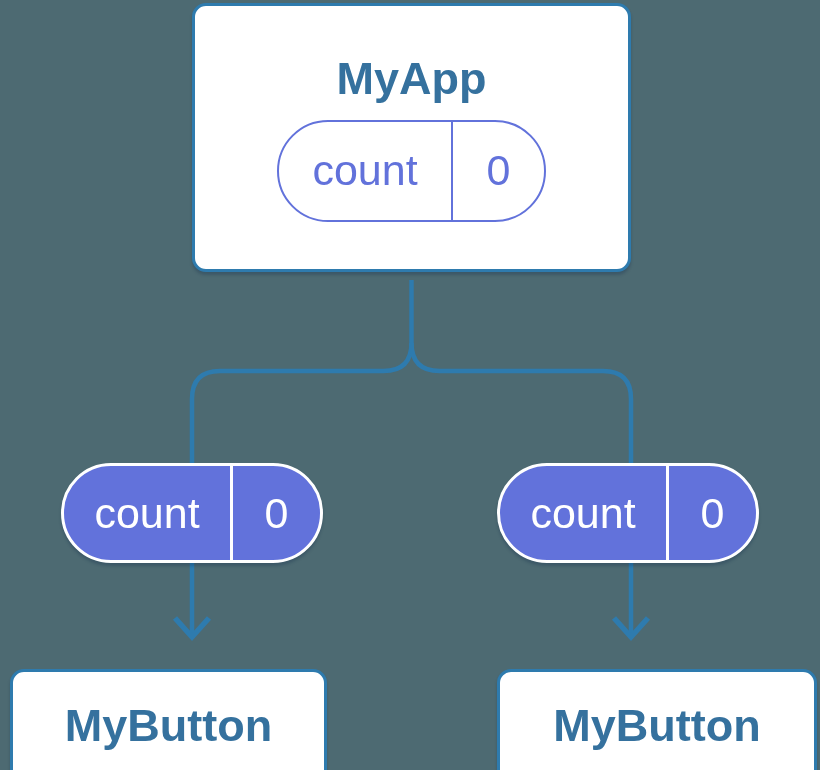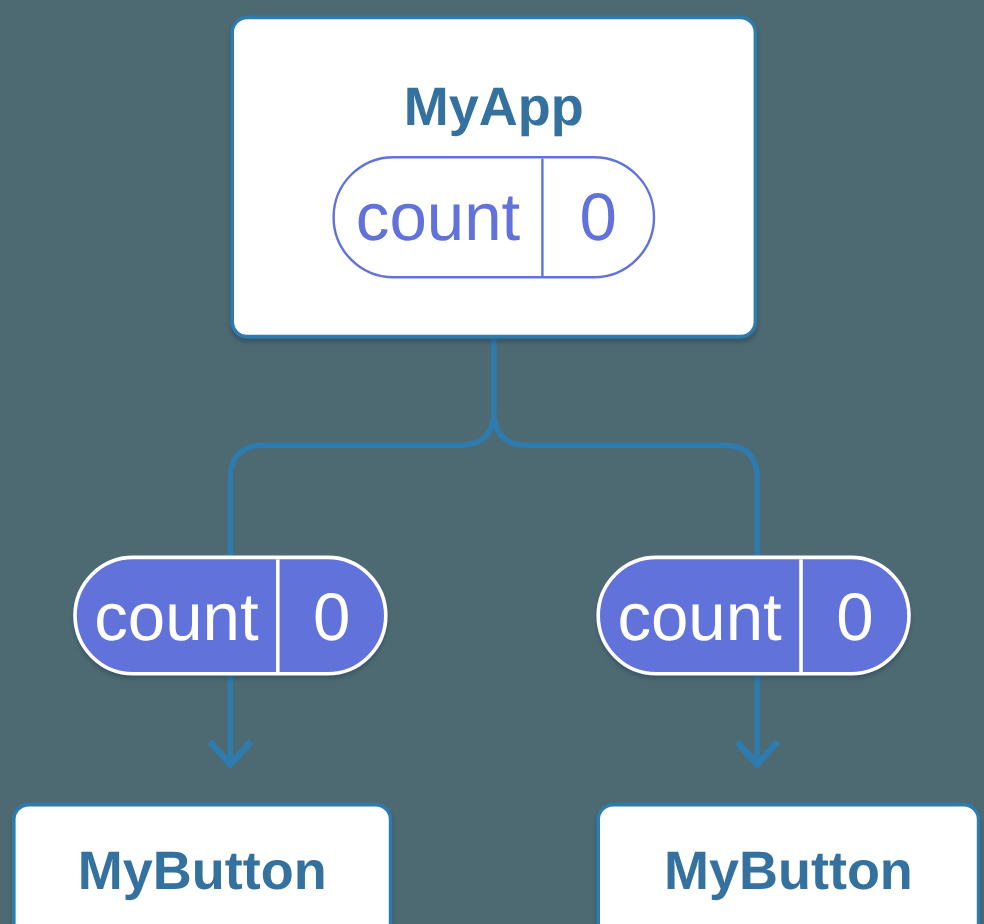--- a/index.html
+++ b/index.html
@@ -22,30 +22,30 @@
     display:flex;flex-direction:column;
     align-items:center;justify-content:center;
   }
   .node-title{
     color:#35719e;
     font-size:45px;
     font-weight:600;
     line-height:1.15;
     white-space:nowrap;
   }
-  .root-node{left:192px;top:13px;width:439px;height:269px;gap:15px;}
+  .root-node{left:192px;top:3px;width:439px;height:269px;gap:15px;}
   .child-node{top:645px;height:114px;margin-top:24px;}
   .child-node.left{left:10px;width:317px;}
   .child-node.right{left:497px;width:320px;}
 
   .pill{
     display:flex;
     border-radius:999px;
     box-sizing:border-box;
-    font-size:56px;
+    font-size:43px;
     overflow:hidden;
   }
   .pill-name,.pill-value{
     display:flex;align-items:center;justify-content:center;
     box-sizing:border-box;
   }
   .pill.outline{
     width:269px;height:102px;
     background:#ffffff;
     border:2.5px solid #6272db;

